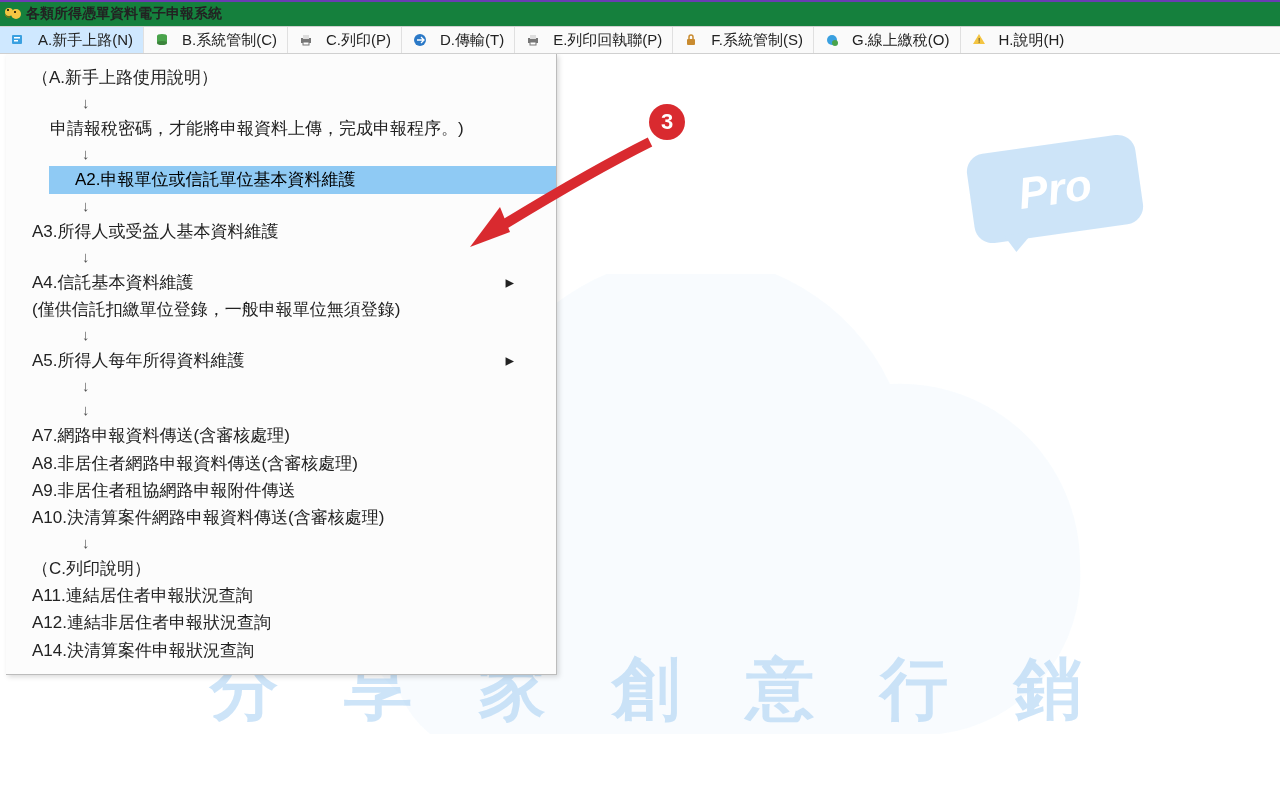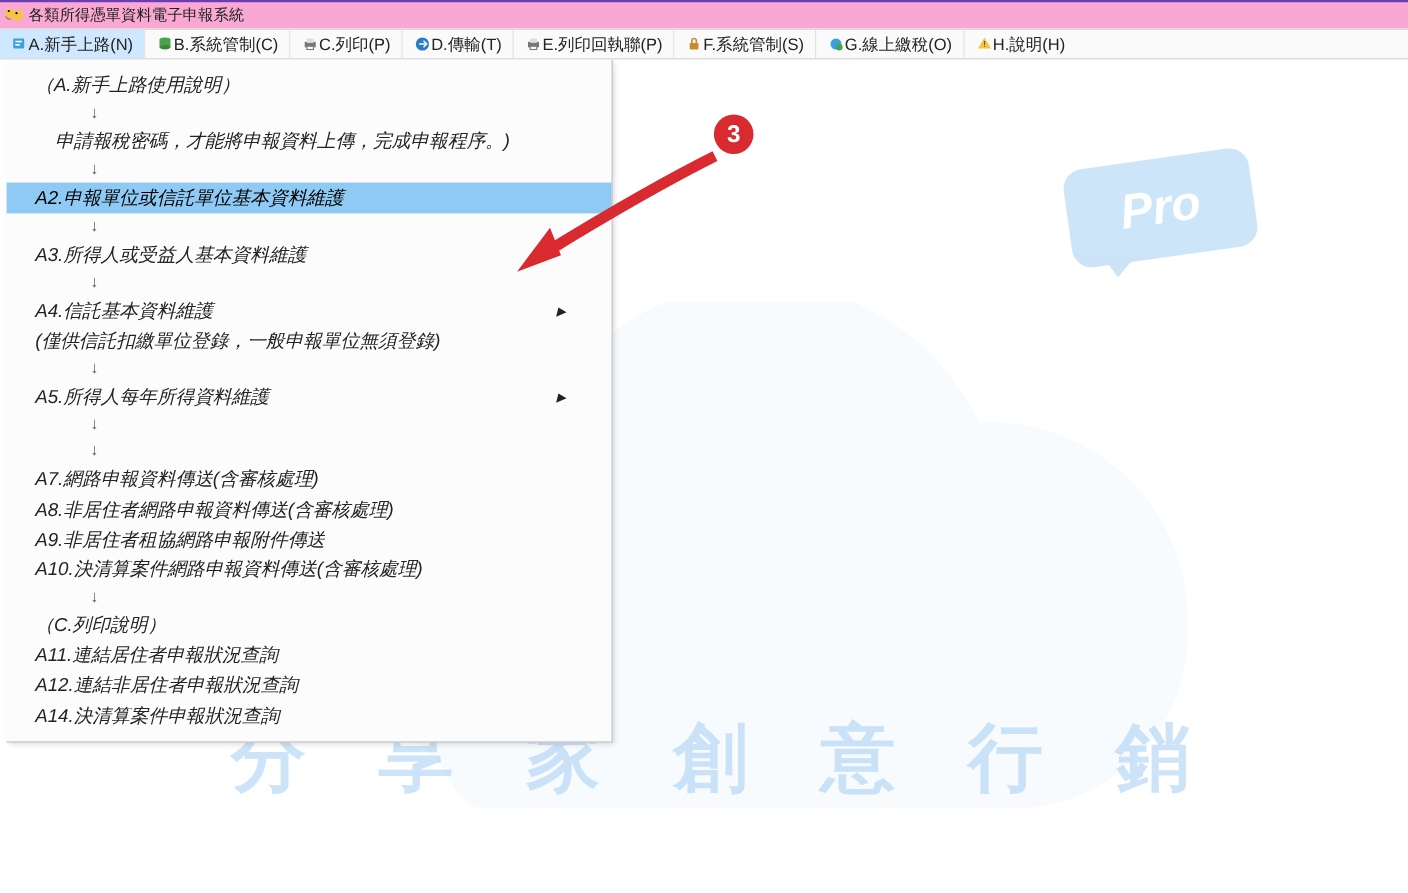--- a/index.html
+++ b/index.html
@@ -1,26 +1,26 @@
 <!DOCTYPE html>
 <html><head>
 <meta charset="utf-8">
 <style>
   html,body{margin:0;padding:0;width:1280px;height:812px;font-family:"Microsoft JhengHei","PingFang TC",Arial,sans-serif;background:#fff;overflow:hidden;}
-  .titlebar{height:24px;border-top:2px solid #6a3db3;display:flex;align-items:center;padding:0 4px;font-size:14px;color:#222;background:#f9a8d4;}
+  .titlebar{height:24px;border-top:2px solid #6a3db3;display:flex;align-items:center;padding:0 4px;font-size:14px;color:#222;background:#15803d;font-weight:bold;}
   .title-icon{width:18px;height:18px;margin-right:4px;display:flex;align-items:center;justify-content:center;}
   .menubar{height:26px;border-top:1px solid #d0d0d0;border-bottom:1px solid #d0d0d0;display:flex;align-items:stretch;font-size:15px;color:#222;background:#fafafa;}
-  .menu-item{display:flex;align-items:center;padding:0 10px;gap:0;white-space:nowrap;cursor:default;}
+  .menu-item{display:flex;align-items:center;padding:0 10px;gap:12px;white-space:nowrap;cursor:default;}
   .menu-item.active{background:#cfe8ff;}
   .menu-sep{width:1px;background:#e0e0e0;}
   .menu-icon{width:16px;height:16px;display:flex;align-items:center;justify-content:center;}
   .client{position:relative;width:1280px;height:760px;overflow:hidden;}
-  .dropdown{position:absolute;left:6px;top:0;width:550px;background:#fcfcfc;border-right:1px solid #bcbcbc;border-bottom:1px solid #bcbcbc;box-shadow:2px 2px 5px rgba(0,0,0,.15);padding:10px 0 10px 0;font-size:17px;color:#222;line-height:1.6;font-style:italic;}
+  .dropdown{position:absolute;left:6px;top:0;width:550px;background:#fcfcfc;border-right:1px solid #bcbcbc;border-bottom:1px solid #bcbcbc;box-shadow:2px 2px 5px rgba(0,0,0,.15);padding:10px 0 10px 0;font-size:17px;color:#222;line-height:1.6;}
   .dd-item{padding:0 26px 0 26px;}
-  .dd-item.sel{background:#8fcaf4;color:#000;}
+  .dd-item.sel{background:#8fcaf4;color:#000;margin-left:43px;}
   .dd-indent{padding-left:44px;}
   .downarrow{padding-left:76px;color:#555;font-size:15px;}
   .submenu-arrow{float:right;margin-right:16px;color:#222;}
   .callout-num{position:absolute;left:649px;top:50px;width:36px;height:36px;border-radius:50%;background:#d92a2f;color:#fff;font-size:22px;font-weight:bold;display:flex;align-items:center;justify-content:center;}
   .arrow-svg{position:absolute;left:440px;top:78px;pointer-events:none;}
   .wm-pro{position:absolute;right:140px;top:90px;width:170px;height:90px;border-radius:18px;background:#a5cff3;opacity:.55;transform:rotate(-8deg);display:flex;align-items:center;justify-content:center;}
   .wm-pro-txt{color:#fff;font-size:44px;font-family:sans-serif;font-weight:600;font-style:italic;}
   .wm-pro .tail{position:absolute;bottom:-12px;left:28px;width:0;height:0;border-left:10px solid transparent;border-right:20px solid transparent;border-top:18px solid #a5cff3;}
   .wm-text{position:absolute;left:210px;top:590px;font-size:68px;letter-spacing:66px;color:#a5cff3;opacity:.55;font-weight:600;white-space:nowrap;}
   .wm-bigcloud{position:absolute;left:150px;top:220px;opacity:.18;}

